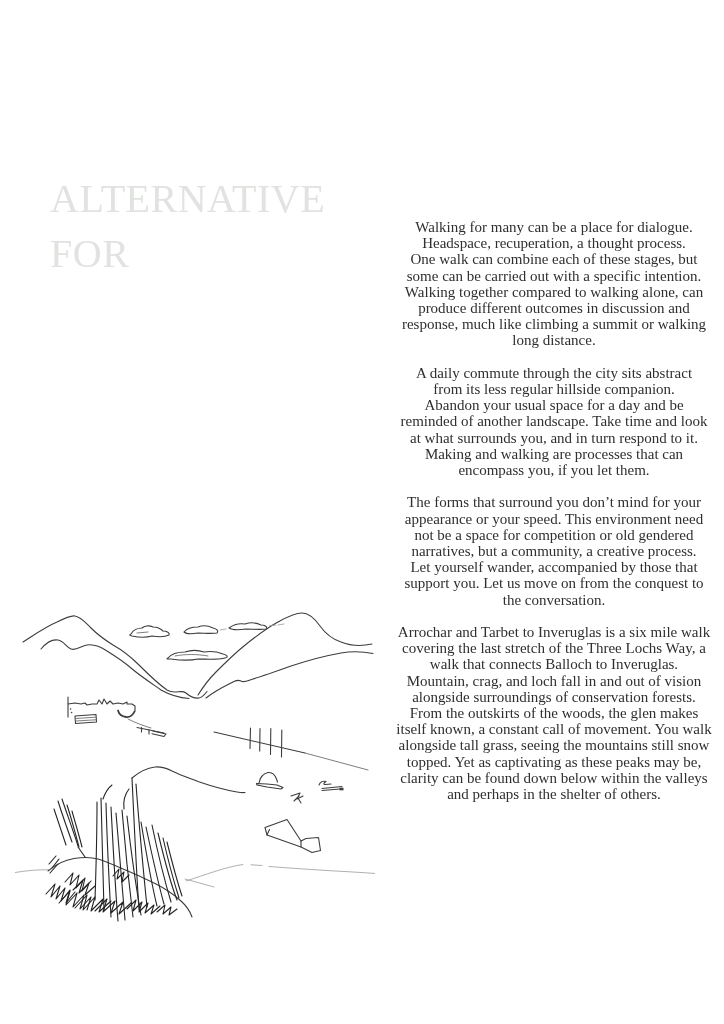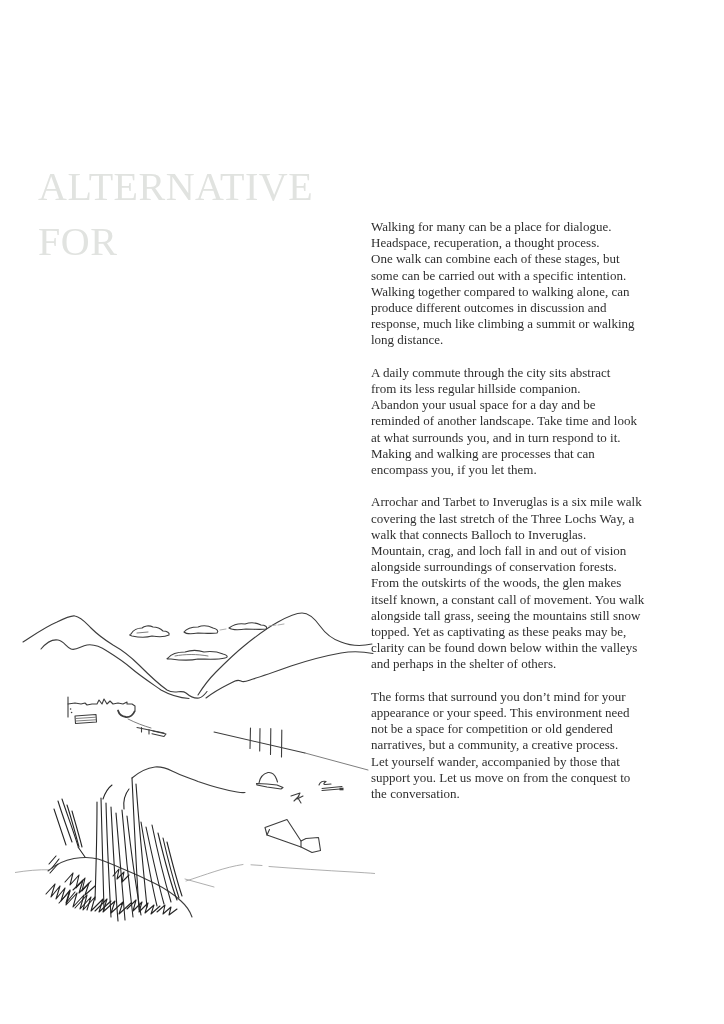--- a/index.html
+++ b/index.html
@@ -13,23 +13,23 @@
   }
   .title{
     position:absolute;left:38px;top:159px;
     color:#e1e3e0;
     font-size:40px;line-height:55px;
     letter-spacing:0.5px;
     font-weight:400;
   }
   .title .line{display:block;white-space:nowrap;}
   .body-column{
-    position:absolute;left:371px;top:219px;width:322px;
+    position:absolute;left:393px;top:219px;width:322px;
     color:#2f2f2f;
-    font-size:13px;line-height:16.2px;
+    font-size:15px;line-height:16.2px;text-align:center;
   }
   .body-column p{
     margin:0 0 16.2px 0;
     white-space:pre-line;
   }
   .sketch{
     position:absolute;left:15px;top:595px;
     width:360px;height:360px;
   }
   .sketch path, .sketch line{
@@ -41,59 +41,59 @@
   .sketch .bold{stroke-width:1.8;}
   .sketch .grass{stroke:#262626;}
   .sketch .scrib{stroke:#232323;}
   .sketch .dot{fill:#3d3d3d;stroke:none;}
 </style>
 </head>
 <body>
 
 <div class="page">
 
-  <h1 class="title" style="margin:0;font-weight:400;">
+  <h1 class="title" style="margin:12px;font-weight:400;">
     <span class="line">ALTERNATIVE</span>
     <span class="line">FOR</span>
   </h1>
 
   <div class="body-column">
     <p>Walking for many can be a place for dialogue.
 Headspace, recuperation, a thought process.
 One walk can combine each of these stages, but
 some can be carried out with a specific intention.
 Walking together compared to walking alone, can
 produce different outcomes in discussion and
 response, much like climbing a summit or walking
 long distance.</p>
     <p>A daily commute through the city sits abstract
 from its less regular hillside companion.
 Abandon your usual space for a day and be
 reminded of another landscape. Take time and look
 at what surrounds you, and in turn respond to it.
 Making and walking are processes that can
 encompass you, if you let them.</p>
+    <p>The forms that surround you don’t mind for your
+appearance or your speed. This environment need
+not be a space for competition or old gendered
+narratives, but a community, a creative process.
+Let yourself wander, accompanied by those that
+support you. Let us move on from the conquest to
+the conversation.</p>
     <p>Arrochar and Tarbet to Inveruglas is a six mile walk
 covering the last stretch of the Three Lochs Way, a
 walk that connects Balloch to Inveruglas.
 Mountain, crag, and loch fall in and out of vision
 alongside surroundings of conservation forests.
 From the outskirts of the woods, the glen makes
 itself known, a constant call of movement. You walk
 alongside tall grass, seeing the mountains still snow
 topped. Yet as captivating as these peaks may be,
 clarity can be found down below within the valleys
 and perhaps in the shelter of others.</p>
-    <p>The forms that surround you don’t mind for your
-appearance or your speed. This environment need
-not be a space for competition or old gendered
-narratives, but a community, a creative process.
-Let yourself wander, accompanied by those that
-support you. Let us move on from the conquest to
-the conversation.</p>
   </div>
 
   <svg class="sketch" viewBox="0 0 360 360" aria-hidden="true">
 
     <g>
 
       <path d="M 8 47 C 16 42 30 32 42 27 C 50 23 56 20 60 21 C 66 22 70 27 76 33 C 83 40 90 45 98 50 C 107 55 116 62 124 70 C 133 79 140 87 148 94 C 156 90? " display="none"></path>
       <path d="M 8 47 C 16 42 30 32 42 27 C 50 23 56 20 60 21 C 66 22 70 27 76 33 C 83 40 90 45 98 50 C 107 55 116 62 124 70 C 133 79 142 88 152 95 C 160 100 166 94 171 98 C 175 101.5 180 103.5 184 103 C 188 102 190 99 192 96.5"></path>
 
       <path d="M 26 54 C 31 48 37 44 43 45 C 49 46 51 52 56 54 C 61 56 66 51 72 50 C 79 49 86 52 92 56 C 100 61 108 66 116 73 C 124 80 136 88 146 95 C 155 100 166 103 174 103.5"></path>

